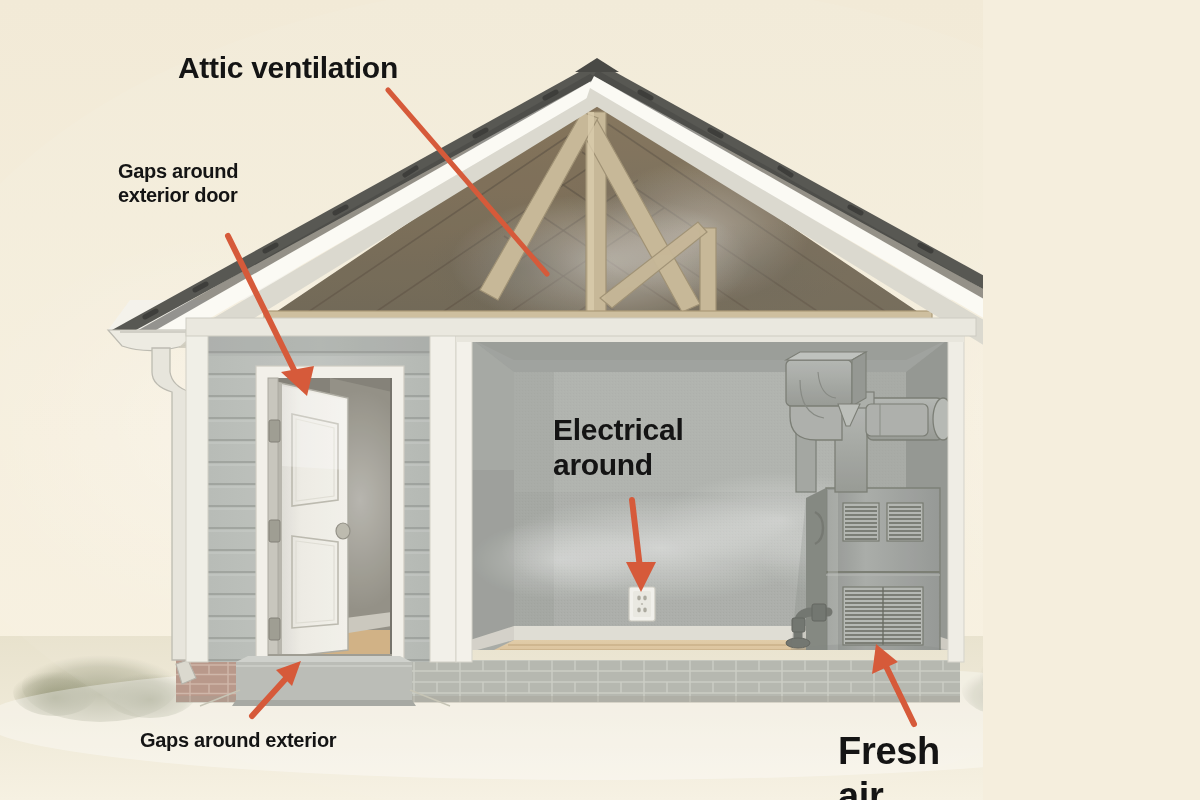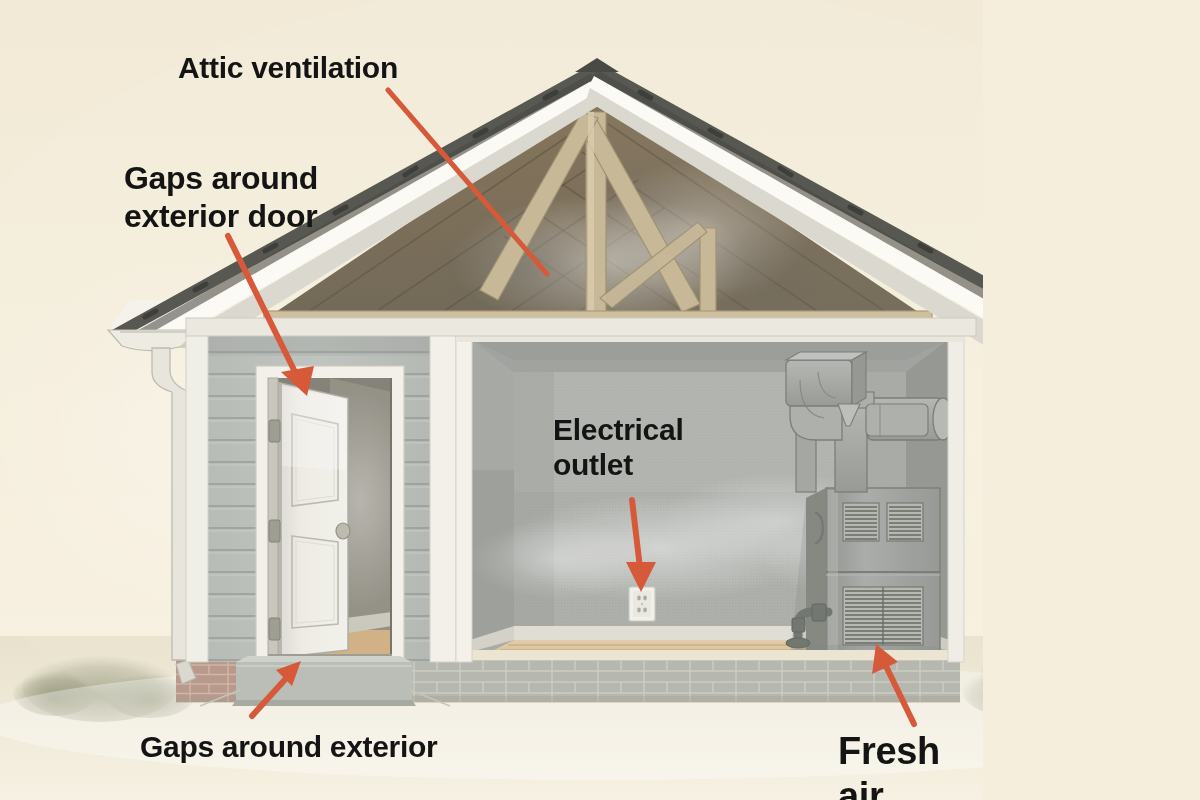--- a/index.html
+++ b/index.html
@@ -10,23 +10,23 @@
     background:#f5eedd;
   }
   #stage{position:relative;width:983px;height:800px;overflow:hidden;}
   #art{position:absolute;left:0;top:0;width:1200px;height:800px;}
   .lbl{
     position:absolute;color:#141414;font-weight:700;
     font-family:"Liberation Sans","DejaVu Sans",sans-serif;
     letter-spacing:-0.3px;line-height:1.18;white-space:pre-line;
   }
   #lbl-attic{left:178px;top:50px;font-size:30px;}
-  #lbl-door{left:124px;top:160px;font-size:32px;}
+  #lbl-door{left:118px;top:160px;font-size:20px;}
   #lbl-outlet{left:553px;top:412px;font-size:30px;}
-  #lbl-gaps{left:140px;top:729px;font-size:30px;}
+  #lbl-gaps{left:140px;top:729px;font-size:20px;}
   #lbl-fresh{left:838px;top:729px;font-size:38px;}
 </style>
 </head>
 <body>
 
 <div id="stage">
 
 <svg id="art" viewBox="0 0 1200 800" preserveAspectRatio="none">
   <defs>
     <linearGradient id="sky" x1="0" y1="0" x2="0" y2="1">
@@ -517,19 +517,19 @@
   <ellipse cx="600" cy="400" rx="700" ry="420" fill="#ffffff" opacity="0.06"></ellipse>
   </g>
 </svg>
 
 <div class="lbl" id="lbl-attic">Attic ventilation</div>
 
 <div class="lbl" id="lbl-door">Gaps around
 exterior door</div>
 
 <div class="lbl" id="lbl-outlet">Electrical
-outlet</div>
+around</div>
 
 <div class="lbl" id="lbl-gaps">Gaps around exterior</div>
 
 <div class="lbl" id="lbl-fresh">Fresh air intake</div>
 
 </div>
 
 </body></html>

